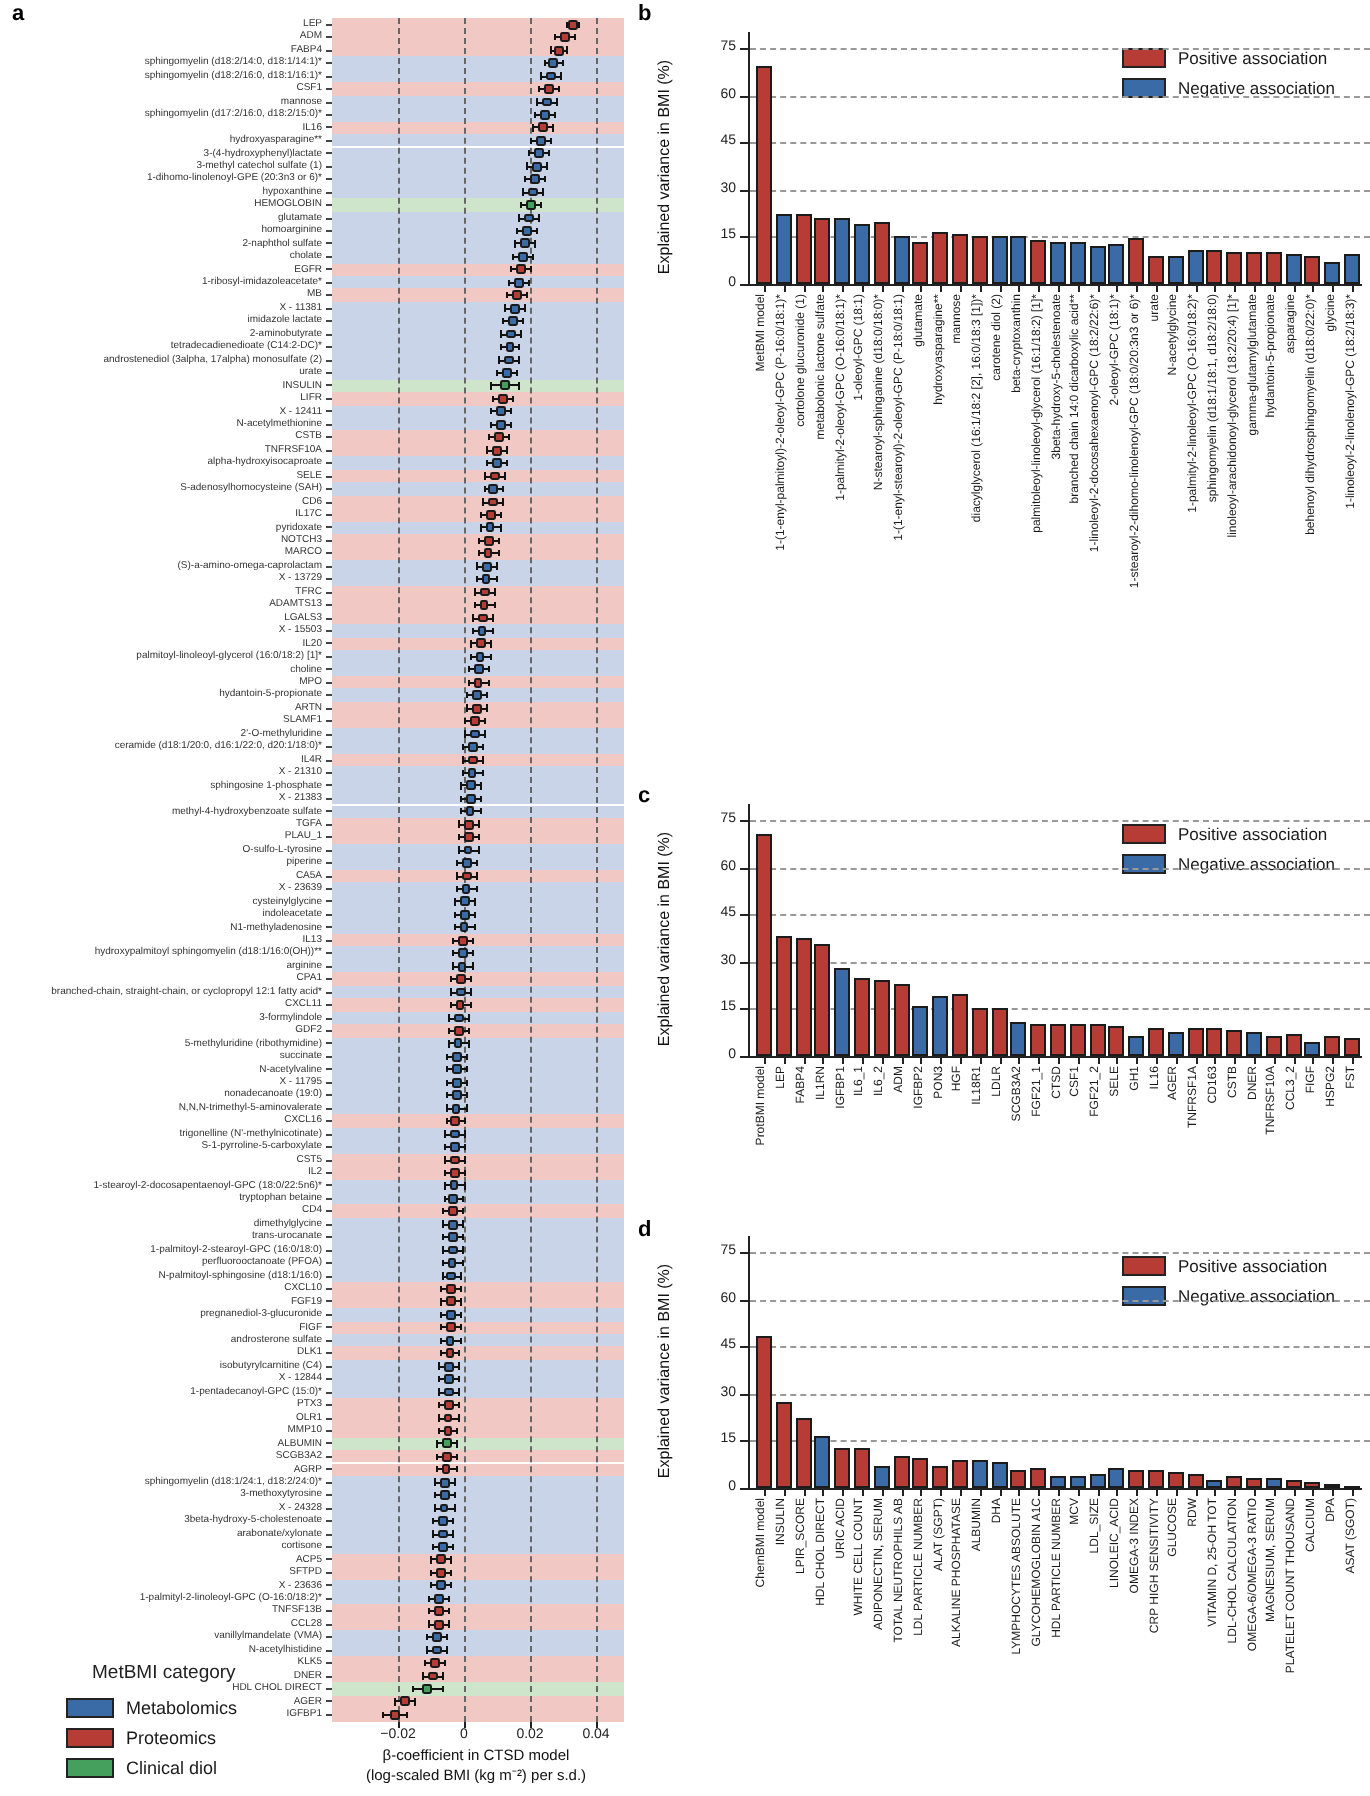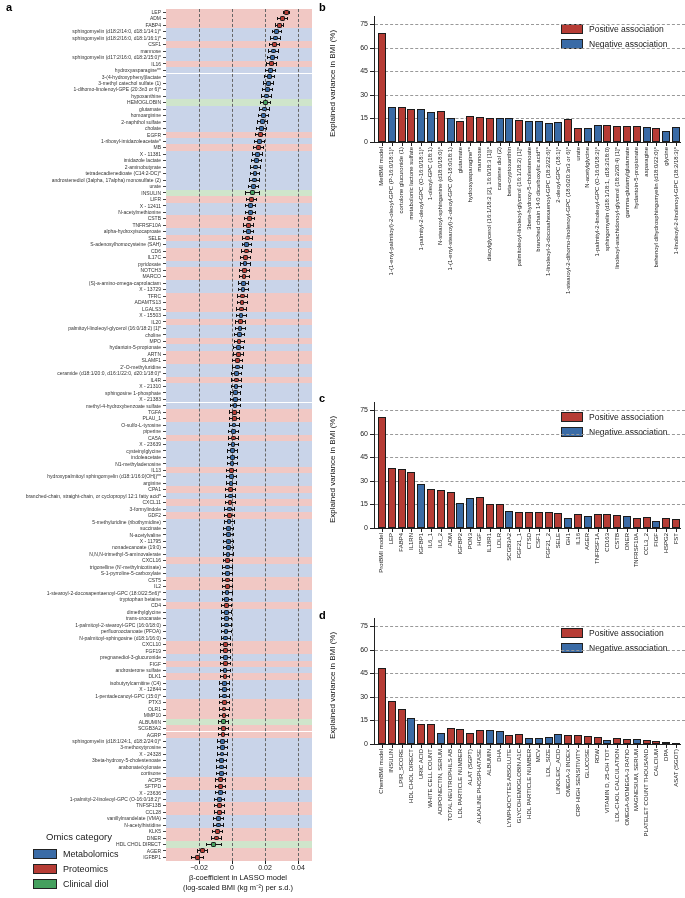--- a/index.html
+++ b/index.html
@@ -19,24 +19,24 @@
 </head>
 <body>
 
 <div id="fig">
 
   <div class="pletter" style="left:6px;top:1px">a</div>
   <div class="pletter" style="left:319px;top:1px">b</div>
   <div class="pletter" style="left:319px;top:392px">c</div>
   <div class="pletter" style="left:319px;top:609px">d</div>
 
-  <div class="a-xtitle" style="top:873px">β-coefficient in LASSO model</div>
+  <div class="a-xtitle" style="top:873px">β-coefficient in CTSD model</div>
   <div class="a-xtitle" style="top:883px">(log-scaled BMI (kg m⁻²) per s.d.)</div>
 
-  <div class="om-title" style="left:46px;top:831px">Omics category</div>
+  <div class="om-title" style="left:46px;top:831px">MetBMI category</div>
   <span class="om-swatch" style="left: 33px; top: 849px; background: rgb(58, 107, 166);"></span>
   <span class="om-text" style="left:63px;top:849px">Metabolomics</span>
   <span class="om-swatch" style="left: 33px; top: 864px; background: rgb(182, 60, 53);"></span>
   <span class="om-text" style="left:63px;top:864px">Proteomics</span>
   <span class="om-swatch" style="left: 33px; top: 879px; background: rgb(69, 160, 94);"></span>
   <span class="om-text" style="left:63px;top:879px">Clinical diol</span>
 
   <div class="ylab" style="left:252px;top:78px">Explained variance in BMI (%)</div>
   <div class="ylab" style="left:252px;top:464px">Explained variance in BMI (%)</div>
   <div class="ylab" style="left:252px;top:680px">Explained variance in BMI (%)</div>

